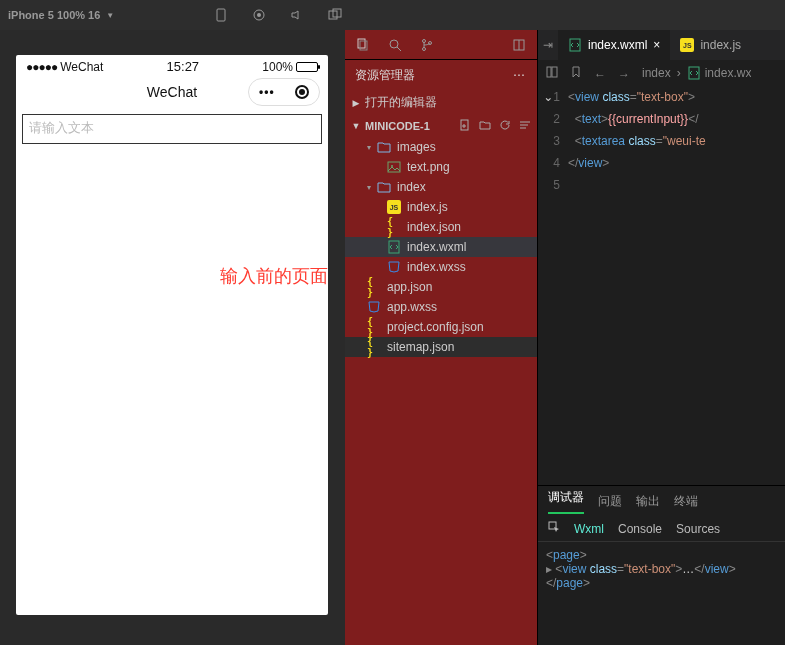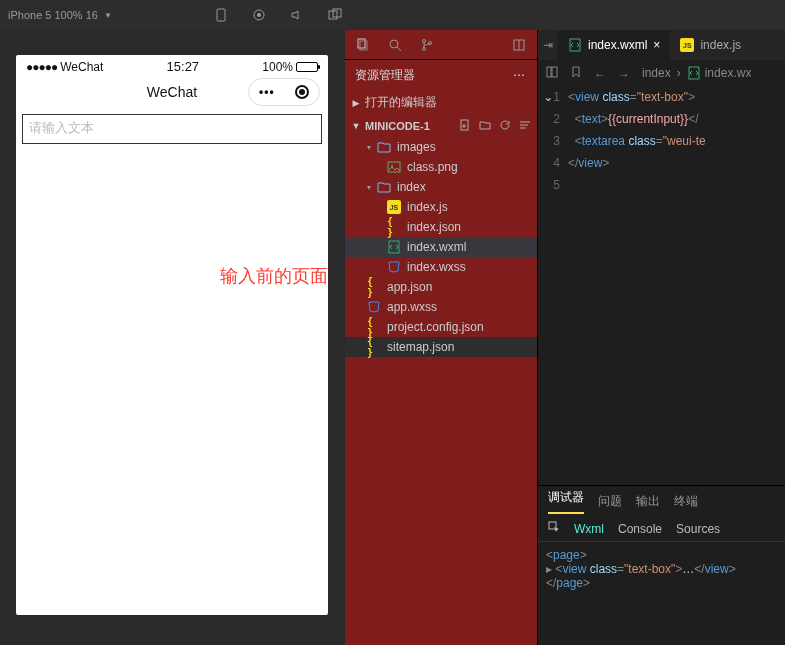--- a/index.html
+++ b/index.html
@@ -1,18 +1,18 @@
 <!DOCTYPE html>
 <html><head>
 <meta charset="utf-8">
 <style>
   * { margin: 0; padding: 0; box-sizing: border-box; font-family: -apple-system, "Segoe UI", "Microsoft YaHei", sans-serif; }
   body { background: #1e1e1e; color: #ccc; font-size: 12px; width: 785px; height: 645px; overflow: hidden; display: flex; flex-direction: column; }
   .topbar { height: 30px; background: #2d2d2d; display: flex; align-items: center; padding: 0 8px; color: #999; }
-  .topbar-left { flex: 0 0 345px; display: flex; align-items: center; gap: 4px; }
+  .topbar-left { flex: 0 0 345px; display: flex; align-items: center; gap: 4px; font-weight: bold; }
   .topbar-left .device { font-size: 11px; }
   .topbar-left .chev { font-size: 8px; margin-left: 2px; }
   .topbar-icons { display: flex; gap: 22px; margin-left: auto; margin-right: 10px; }
   .icon { display: inline-flex; align-items: center; justify-content: center; width: 16px; height: 16px; }
   .main { flex: 1; display: flex; overflow: hidden; }
   
   .sim-col { width: 345px; background: #2a2a2a; display: flex; flex-direction: column; padding: 25px 16px 16px; }
   .sim-device { width: 312px; height: 560px; background: #fff; border-radius: 2px; position: relative; overflow: hidden; }
   .status-bar { display: flex; align-items: center; justify-content: space-between; padding: 4px 10px 0; font-size: 12px; color: #111; }
   .status-left, .status-right { display: flex; align-items: center; gap: 3px; }
@@ -69,21 +69,21 @@
   .tk-a { color: #569cd6; } 
   .tk-b { color: #9cdcfe; } 
   .tk-c { color: #ce9178; } 
   .tk-d { color: #808080; } 
   .tk-e { color: #fca5a5; } 
   .caret { color: #ccc; width: 10px; display: inline-block; }
   
   .dbg { height: 160px; border-top: 1px solid #000; background: #1e1e1e; display: flex; flex-direction: column; }
   .dbg-tabs { height: 30px; display: flex; align-items: center; gap: 14px; padding: 0 10px; color: #999; }
   .dbg-tabs .t { cursor: pointer; }
-  .dbg-tabs .t.active { color: #fff; border-bottom: 2px solid #fde047; padding-bottom: 6px; }
+  .dbg-tabs .t.active { color: #fff; border-bottom: 2px solid #22c55e; padding-bottom: 6px; }
   .dbg-sub { height: 26px; display: flex; align-items: center; gap: 14px; padding: 0 10px; color: #bbb; border-bottom: 1px solid #333; }
   .dbg-sub .t.active { color: #5eead4; }
   .dbg-body { flex: 1; font-family: Consolas, monospace; font-size: 12px; padding: 6px 8px; }
   .dbg-body .x-tag { color: #569cd6; }
   .dbg-body .x-attr { color: #9cdcfe; }
   .dbg-body .x-str { color: #ce9178; }
   .dbg-body .x-ang { color: #888; }
 </style>
 </head>
 <body>
@@ -217,21 +217,21 @@
           <span>images</span>
         </div>
         <div class="tree-item d2">
           <span class="fi img">
             <svg width="14" height="14" viewBox="0 0 14 14">
               <rect x="1" y="2" width="12" height="10" fill="none" stroke="#6aa36a"></rect>
               <circle cx="5" cy="6" r="1" fill="#6aa36a"></circle>
               <path d="M1 11l4-4 3 3 2-2 3 3" fill="none" stroke="#6aa36a"></path>
             </svg>
           </span>
-          <span>class.png</span>
+          <span>text.png</span>
         </div>
         <div class="tree-item d1">
           <span class="arrow" style="font-size: 8px; color: rgb(153, 153, 153);">▾</span>
           <span class="fi folder">
             <svg width="14" height="14" viewBox="0 0 14 14">
               <path d="M1 3h5l1 1h6v8H1z" fill="none" stroke="#7cb7e6"></path>
             </svg>
           </span>
           <span>index</span>
         </div>

